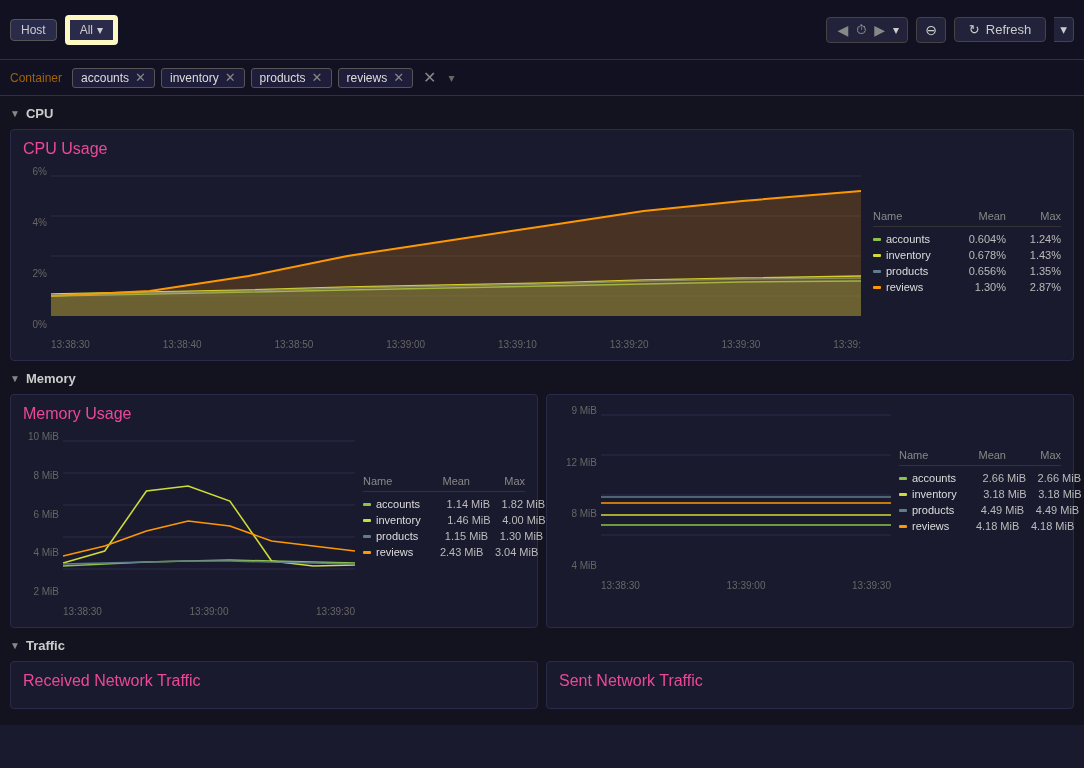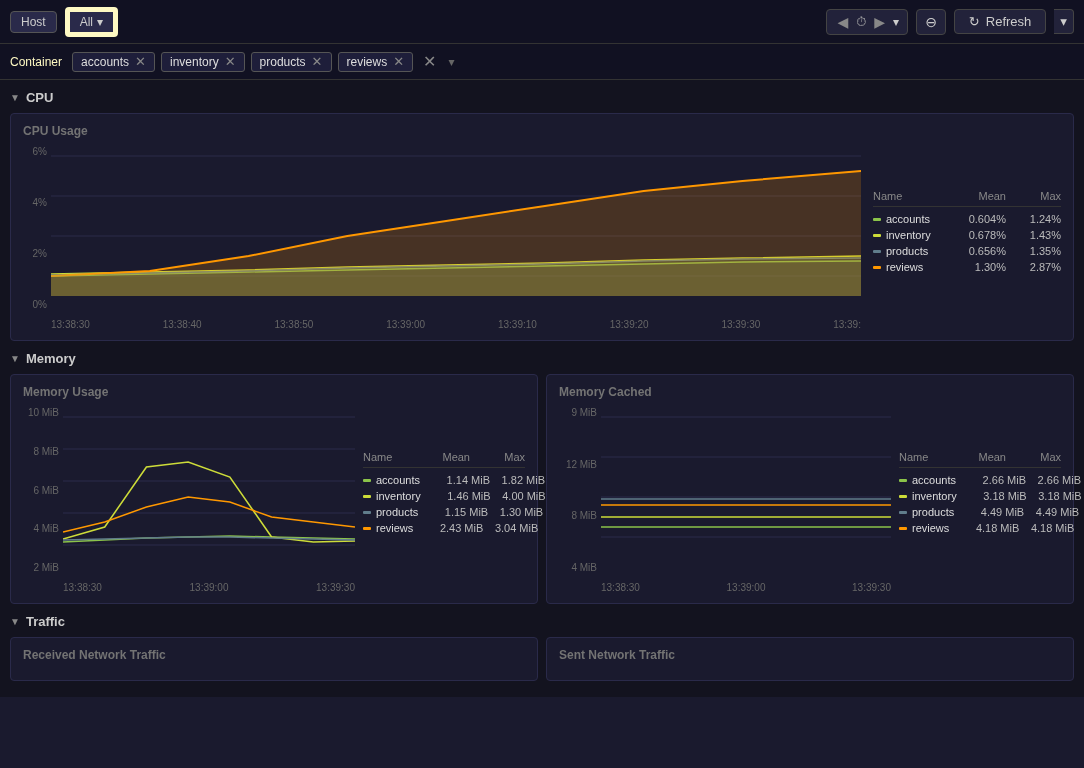--- a/index.html
+++ b/index.html
@@ -14,21 +14,21 @@
     }
 
     
     .top-bar {
       display: flex;
       align-items: center;
       background: #111122;
       padding: 6px 10px;
       gap: 8px;
       border-bottom: 1px solid #333;
-      height: 44px;
+      height: 60px;
     }
     .host-badge {
       background: #2a2a4a;
       border: 1px solid #555;
       color: #ccc;
       padding: 3px 10px;
       border-radius: 4px;
       font-size: 12px;
     }
     .all-badge {
@@ -100,21 +100,21 @@
     .filter-bar {
       display: flex;
       align-items: center;
       background: #111122;
       padding: 6px 10px;
       gap: 6px;
       border-bottom: 1px solid #333;
       height: 36px;
     }
     .container-label {
-      color: #fef9c3;
+      color: #a16207;
       font-size: 12px;
       margin-right: 4px;
     }
     .filter-tag {
       display: flex;
       align-items: center;
       background: #1e1e3a;
       border: 1px solid #555;
       color: #ddd;
       padding: 2px 8px;
@@ -165,24 +165,23 @@
 
     
     .panel {
       background: #1a1a2e;
       border: 1px solid #2a2a4a;
       border-radius: 4px;
       padding: 10px 12px;
       margin-bottom: 6px;
     }
     .panel-title {
-      font-size: 12px;
-      color: #737373;
+      font-size: 16px;
+      color: #ec4899;
       margin-bottom: 8px;
-      font-weight: bold;
     }
     .panel-row {
       display: flex;
       gap: 8px;
     }
     .panel-half {
       flex: 1;
       background: #1a1a2e;
       border: 1px solid #2a2a4a;
       border-radius: 4px;
@@ -472,21 +471,20 @@
                 <span>reviews</span>
               </div>
               <span class="legend-val">2.43 MiB</span>
               <span class="legend-val">3.04 MiB</span>
             </div>
           </div>
         </div>
       </div>
 
       <div class="panel-half">
-        <div class="panel-title">Memory Cached</div>
         <div class="chart-container">
           <div style="display:flex;flex:1;min-width:0;">
             <div class="y-labels" style="width:42px;">
               <span>9 MiB</span>
               <span>12 MiB</span>
               <span>8 MiB</span>
               <span>4 MiB</span>
             </div>
             <div style="flex:1;min-width:0;">
               <svg width="100%" height="170" viewBox="0 0 280 170" preserveAspectRatio="none">

